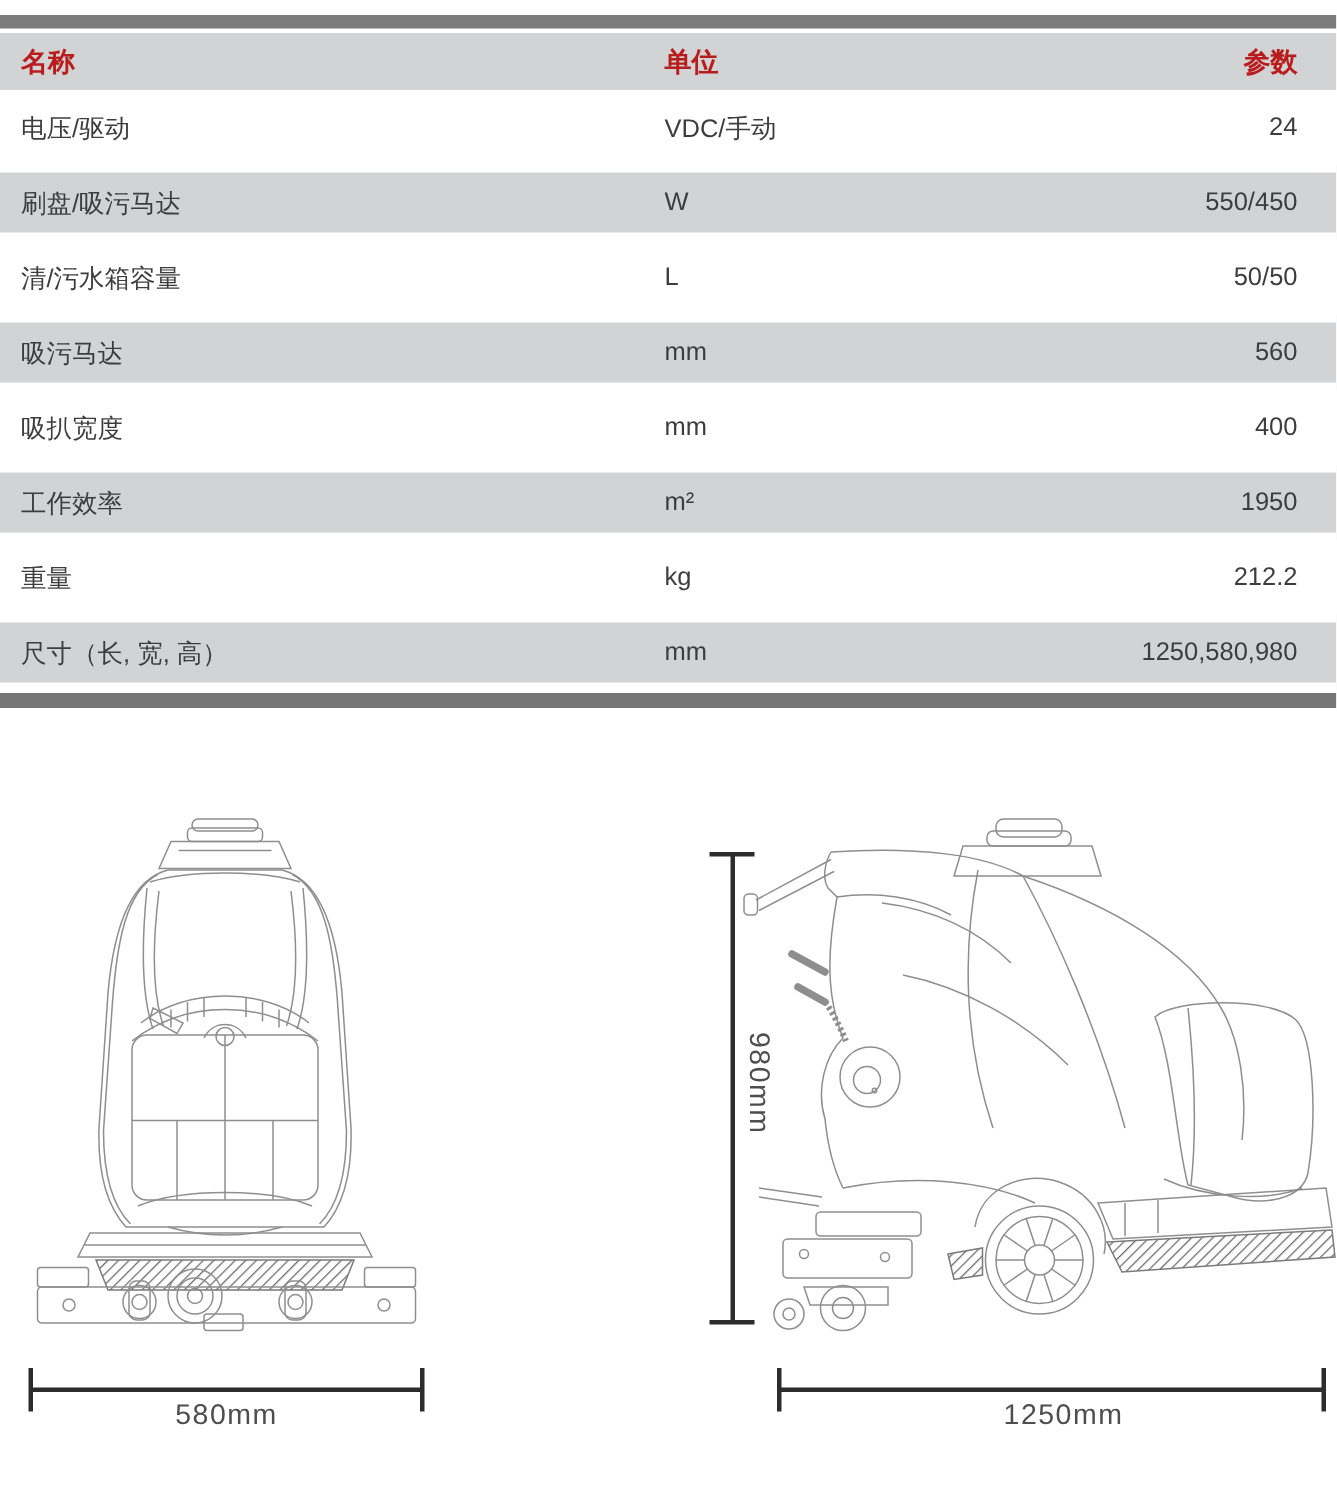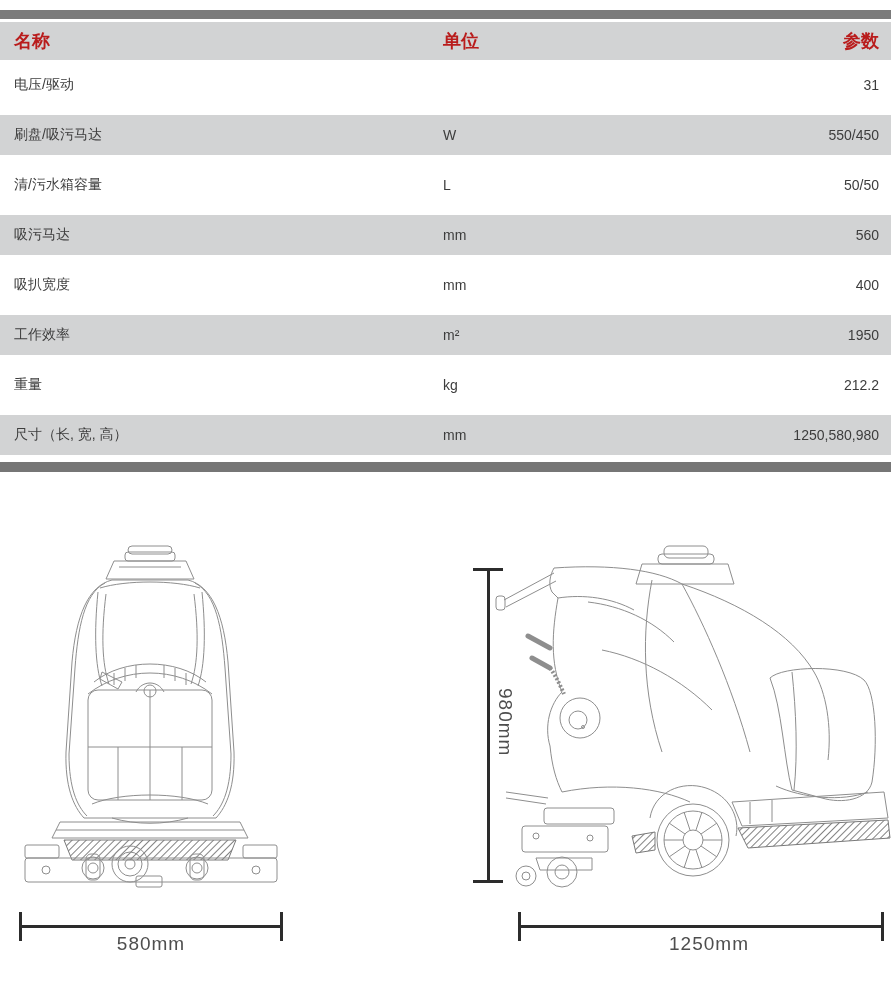--- a/index.html
+++ b/index.html
@@ -8,25 +8,25 @@
 
   
   .bar{position:absolute;left:0;width:891px;background:#7b7b7b;}
   #bar-top{top:10px;height:9px;}
   #bar-bottom{top:462px;height:10px;background:#767676;}
 
   
   #spec-header{position:absolute;left:0;top:22px;width:891px;height:38px;background:#d2d3d4;
                display:flex;align-items:center;font-size:18px;font-weight:bold;color:#b91c1c;}
   #spec-rows{position:absolute;left:0;top:60px;width:891px;}
-  .row{height:50px;display:flex;align-items:center;font-size:14px;color:#3d3d3d;background:#fff;}
+  .row{height:50px;display:flex;align-items:center;font-size:17px;color:#3d3d3d;background:#fff;}
   .row:nth-child(even){background:#d2d3d4;border-top:5px solid #fff;border-bottom:5px solid #fff;box-sizing:border-box;}
   .c-name{box-sizing:border-box;width:403px;padding-left:14px;}
   .c-unit{width:280px;margin-left:40px;}
-  .c-value{flex:1;text-align:right;padding-right:12px;}
+  .c-value{flex:1;text-align:right;padding-right:26px;}
 
   
   .drawing{position:absolute;}
   svg{display:block;}
 
   
   .dim-h{position:absolute;height:3px;background:#2c2c2c;}
   .dim-tick-v{position:absolute;width:3px;height:29px;background:#2c2c2c;}
   .dim-v{position:absolute;width:3px;background:#2c2c2c;}
   .dim-cap-h{position:absolute;height:3px;width:30px;background:#2c2c2c;}
@@ -42,21 +42,22 @@
 
   <div id="spec-header">
     <div class="c-name">名称</div>
     <div class="c-unit">单位</div>
     <div class="c-value">参数</div>
   </div>
 
   <div id="spec-rows">
     <div class="row">
       <div class="c-name">电压/驱动</div>
-      <div class="c-value">31</div>
+      <div class="c-unit">VDC/手动</div>
+      <div class="c-value">24</div>
     </div>
 
     <div class="row">
       <div class="c-name">刷盘/吸污马达</div>
       <div class="c-unit">W</div>
       <div class="c-value">550/450</div>
     </div>
 
     <div class="row">
       <div class="c-name">清/污水箱容量</div>

